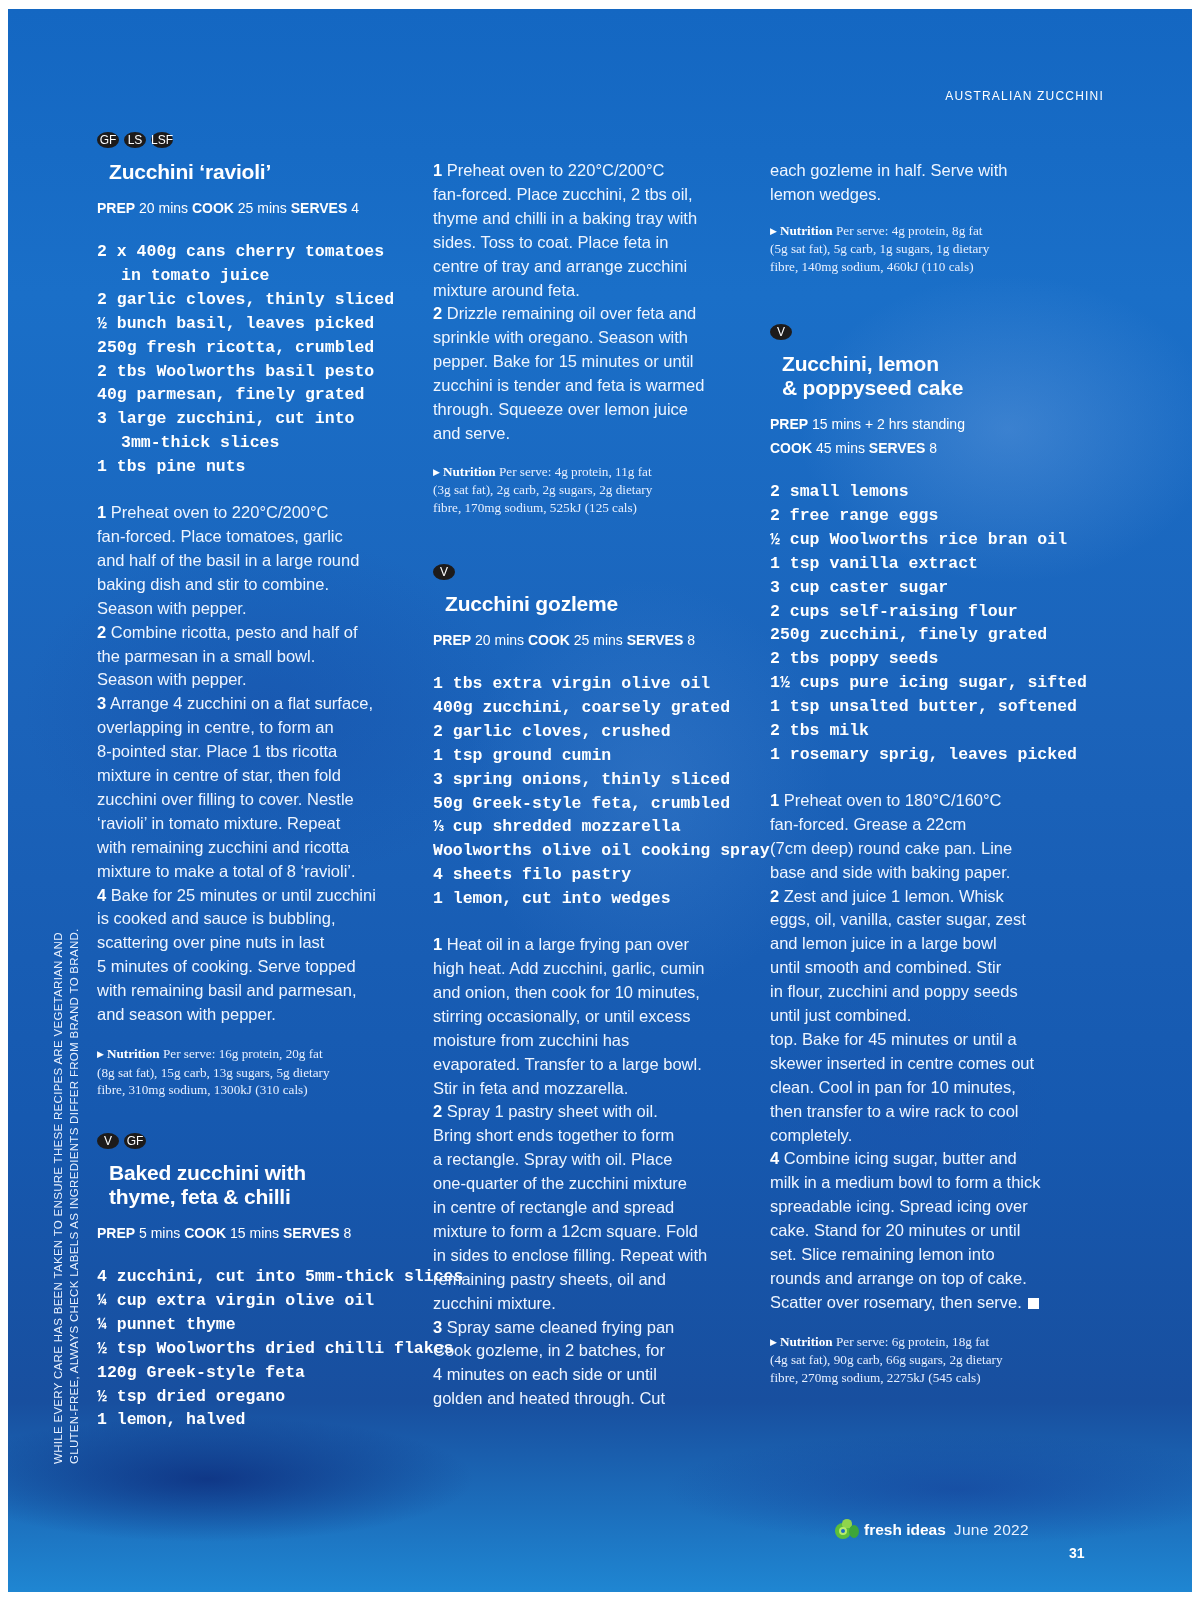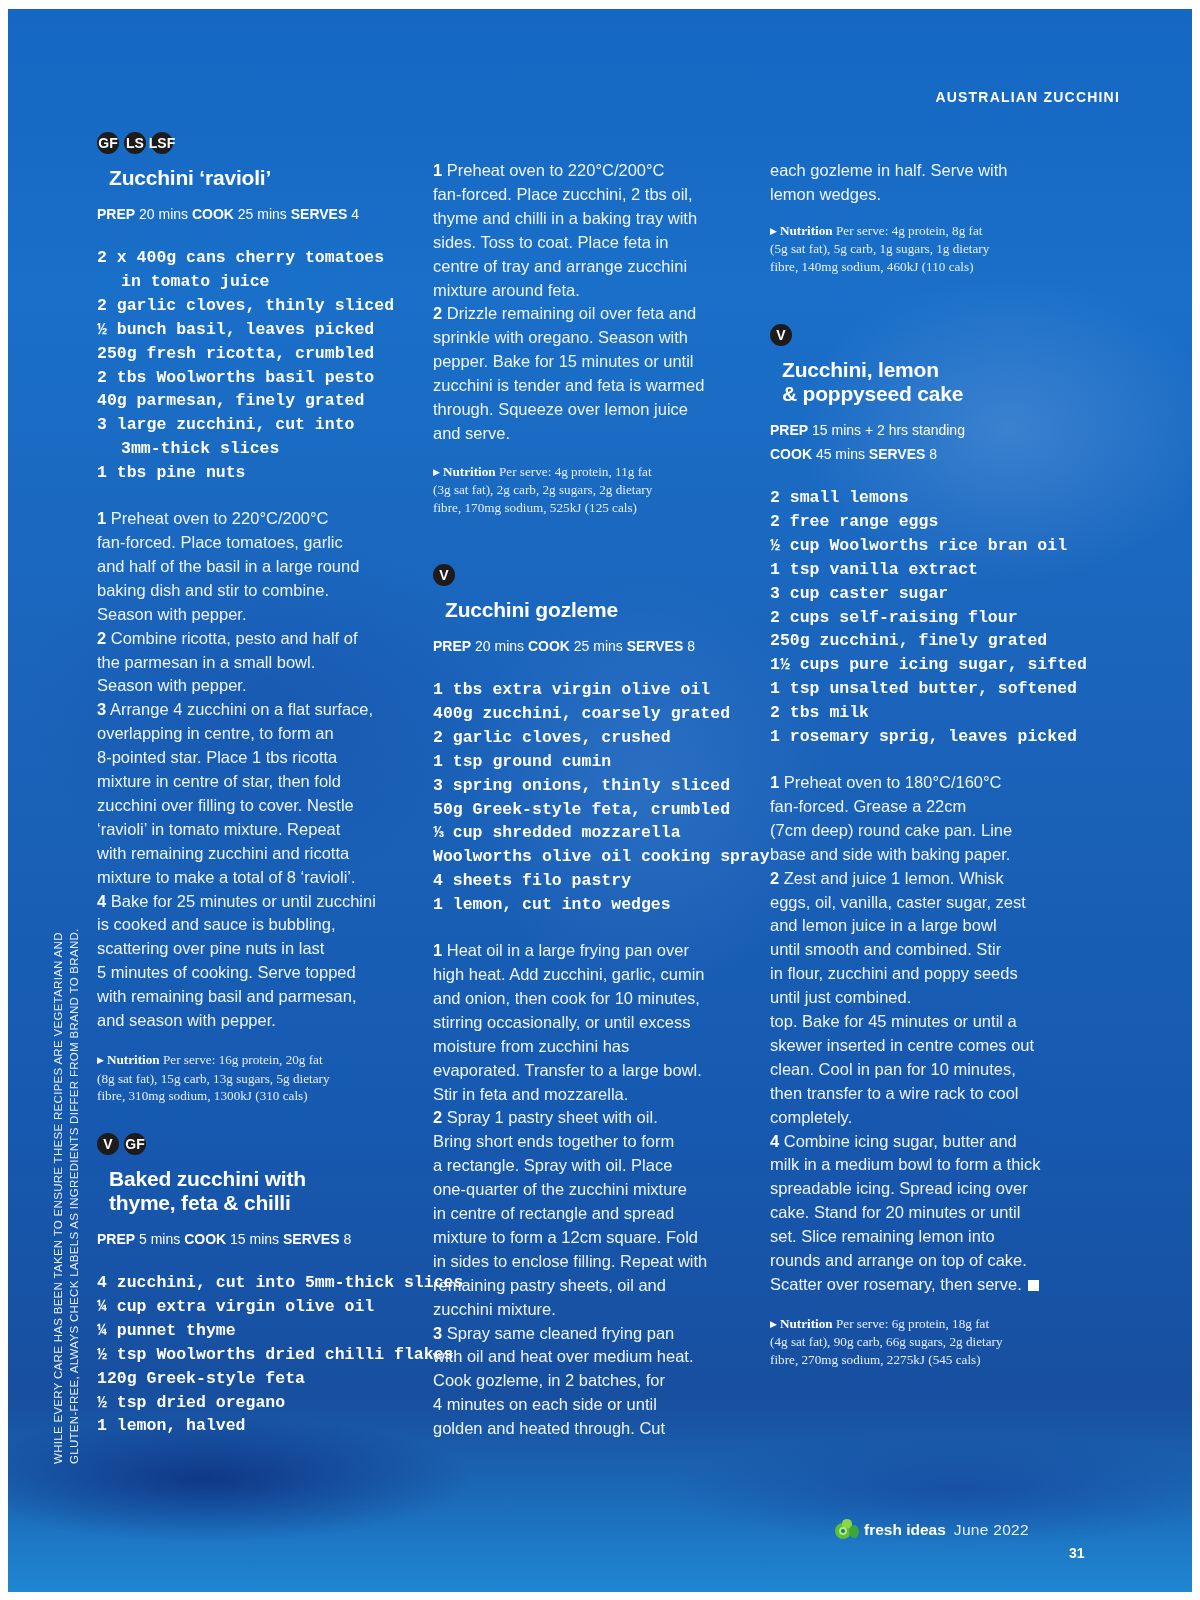--- a/index.html
+++ b/index.html
@@ -12,37 +12,37 @@
     background:
       radial-gradient(ellipse 380px 90px at 200px 1470px, rgba(12,40,120,0.75), transparent 70%),
       radial-gradient(ellipse 420px 80px at 950px 1480px, rgba(20,60,150,0.55), transparent 70%),
       radial-gradient(ellipse 300px 220px at 1000px 420px, rgba(120,170,230,0.35), transparent 70%),
       radial-gradient(ellipse 260px 300px at 640px 780px, rgba(90,150,220,0.25), transparent 70%),
       radial-gradient(ellipse 350px 250px at 260px 700px, rgba(20,70,160,0.35), transparent 70%),
       radial-gradient(ellipse 200px 180px at 900px 1100px, rgba(30,80,170,0.35), transparent 70%),
       linear-gradient(180deg, #1467c2 0%, #1a6fc8 18%, #1b63ba 45%, #1659b0 70%, #184f9f 88%, #1f86d2 100%);
   }
   .section-label {
-    position: absolute; right: 72px; top: 80px; font-family: "Liberation Sans", sans-serif;
-    font-weight: bold; font-size: 14px; letter-spacing: 1.2px;
+    position: absolute; right: 88px; top: 80px; font-family: "Liberation Sans", sans-serif;
+    font-weight: normal; font-size: 12px; letter-spacing: 1.2px;
   }
   .side-note {
     position: absolute; left: 42px; top: 1455px; transform-origin: 0 0; transform: rotate(-90deg);
     font-family: "Liberation Sans", sans-serif; font-size: 11.5px; line-height: 16px; width: 560px;
     letter-spacing: 0.3px; color: #e8f1ff; white-space: nowrap;
   }
   .col { position: absolute; top: 0; width: 330px; }
   .col1 { left: 89px; }
   .col2 { left: 425px; }
   .col3 { left: 762px; }
   .recipe { position: absolute; left: 0; width: 340px; }
   .badges { display: flex; gap: 5px; margin-bottom: 4px; }
   .badge {
-    width: 22px; height: 22px; border-radius: 50%; background: #1d1b1b; color: #fff;
-    font-family: "Liberation Sans", sans-serif; font-weight: bold; font-size: 14px;
+    width: 22px; height: 16px; border-radius: 50%; background: #1d1b1b; color: #fff;
+    font-family: "Liberation Sans", sans-serif; font-weight: normal; font-size: 12px;
     display: flex; align-items: center; justify-content: center;
   }
   .title {
     font-family: "Liberation Sans", sans-serif; font-weight: bold; font-size: 21px; line-height: 24px;
     letter-spacing: -0.2px; margin: 12px;
   }
   .meta { font-family: "Liberation Sans", sans-serif; font-size: 14px; line-height: 24px; margin: 0; }
   .meta b { font-weight: bold; }
   .ingredients { list-style: none; padding: 0; margin: 20px 0 0 0; }
   .ingredients li {
@@ -227,21 +227,20 @@
           <span class="line"><span class="step-num">2</span> <span>Spray 1 pastry sheet with oil.</span></span>
           <span class="line"><span>Bring short ends together to form</span></span>
           <span class="line"><span>a rectangle. Spray with oil. Place</span></span>
           <span class="line"><span>one-quarter of the zucchini mixture</span></span>
           <span class="line"><span>in centre of rectangle and spread</span></span>
           <span class="line"><span>mixture to form a 12cm square. Fold</span></span>
           <span class="line"><span>in sides to enclose filling. Repeat with</span></span>
           <span class="line"><span>remaining pastry sheets, oil and</span></span>
           <span class="line"><span>zucchini mixture.</span></span>
           <span class="line"><span class="step-num">3</span> <span>Spray same cleaned frying pan</span></span>
-          <span class="line"><span>with oil and heat over medium heat.</span></span>
           <span class="line"><span>Cook gozleme, in 2 batches, for</span></span>
           <span class="line"><span>4 minutes on each side or until</span></span>
           <span class="line"><span>golden and heated through. Cut</span></span>
         </div>
     </div>
   </div>
 
   <div class="col col3">
     <div class="recipe" style="top:150px;">
       <div class="method" style="margin-top:0">
@@ -268,20 +267,21 @@
         <b>SERVES</b> <span>8</span>
       </p>
       <ul class="ingredients">
           <li>2 small lemons</li>
           <li>2 free range eggs</li>
           <li>½ cup Woolworths rice bran oil</li>
           <li>1 tsp vanilla extract</li>
           <li>3 cup caster sugar</li>
           <li>2 cups self-raising flour</li>
           <li>250g zucchini, finely grated</li>
+          <li>2 tbs poppy seeds</li>
           <li>1½ cups pure icing sugar, sifted</li>
           <li>1 tsp unsalted butter, softened</li>
           <li>2 tbs milk</li>
           <li>1 rosemary sprig, leaves picked</li>
         </ul>
       <div class="method">
           <span class="line"><span class="step-num">1</span> <span>Preheat oven to 180°C/160°C</span></span>
           <span class="line"><span>fan-forced. Grease a 22cm</span></span>
           <span class="line"><span>(7cm deep) round cake pan. Line</span></span>
           <span class="line"><span>base and side with baking paper.</span></span>

